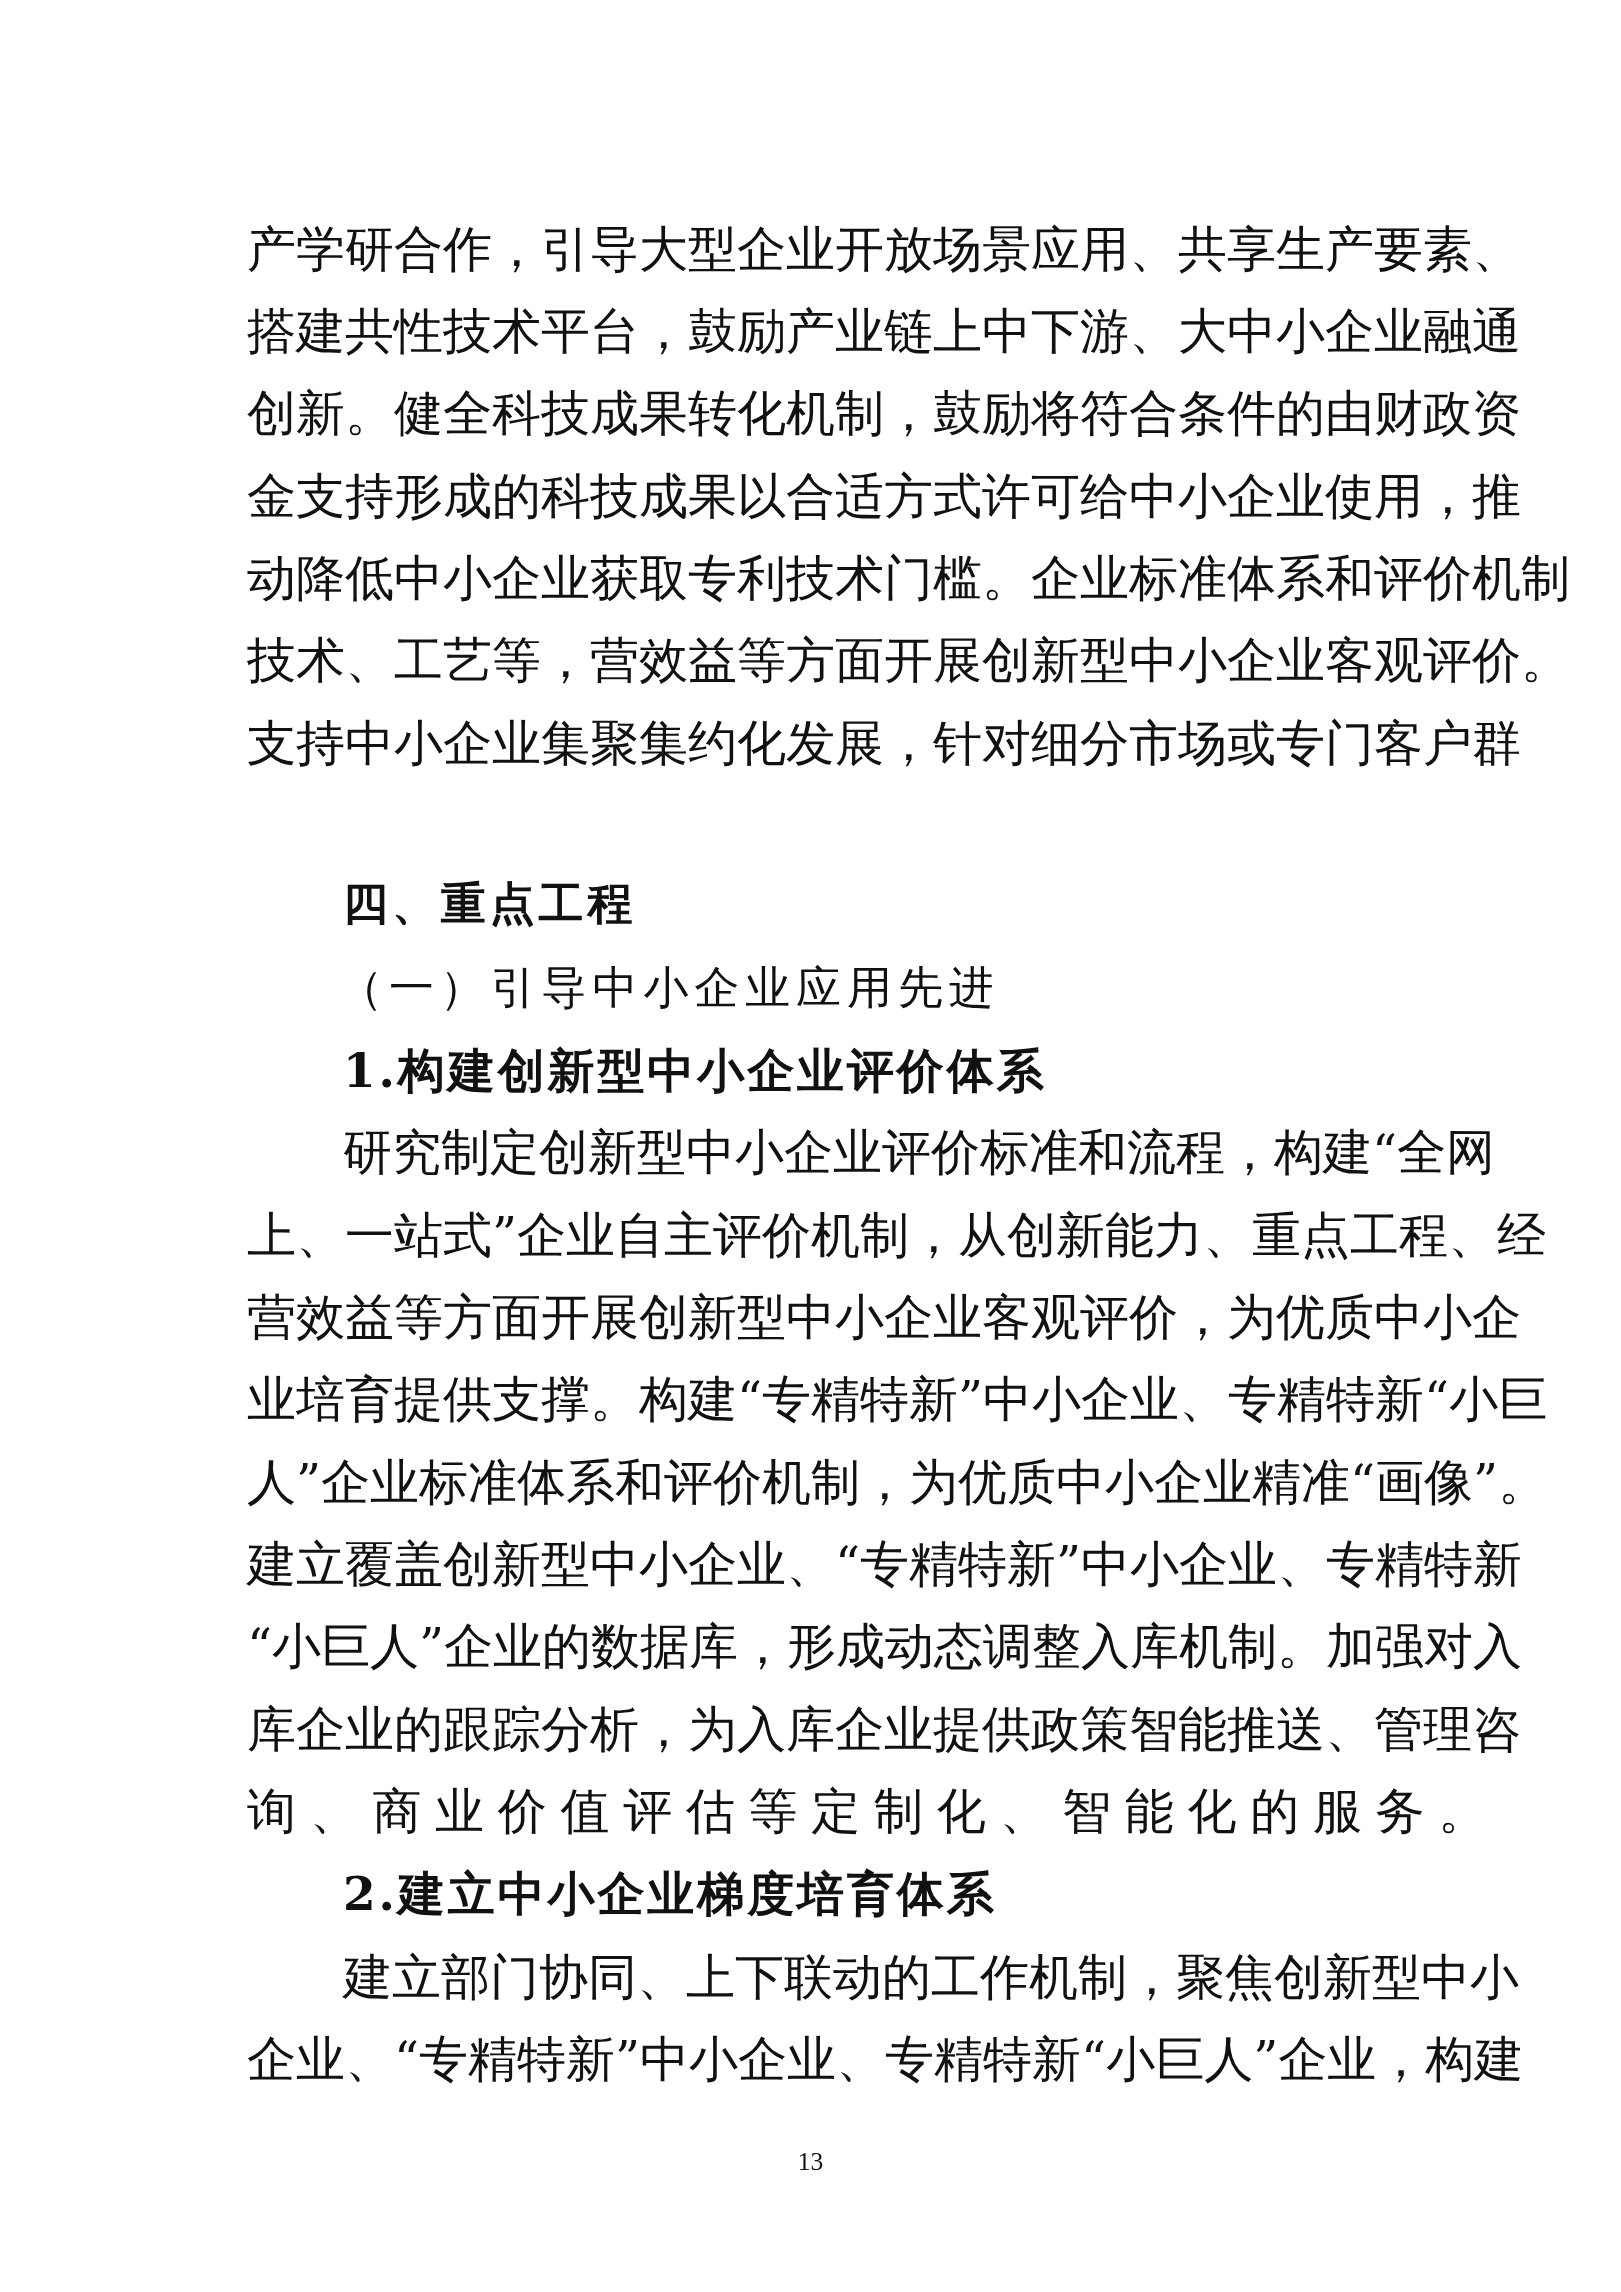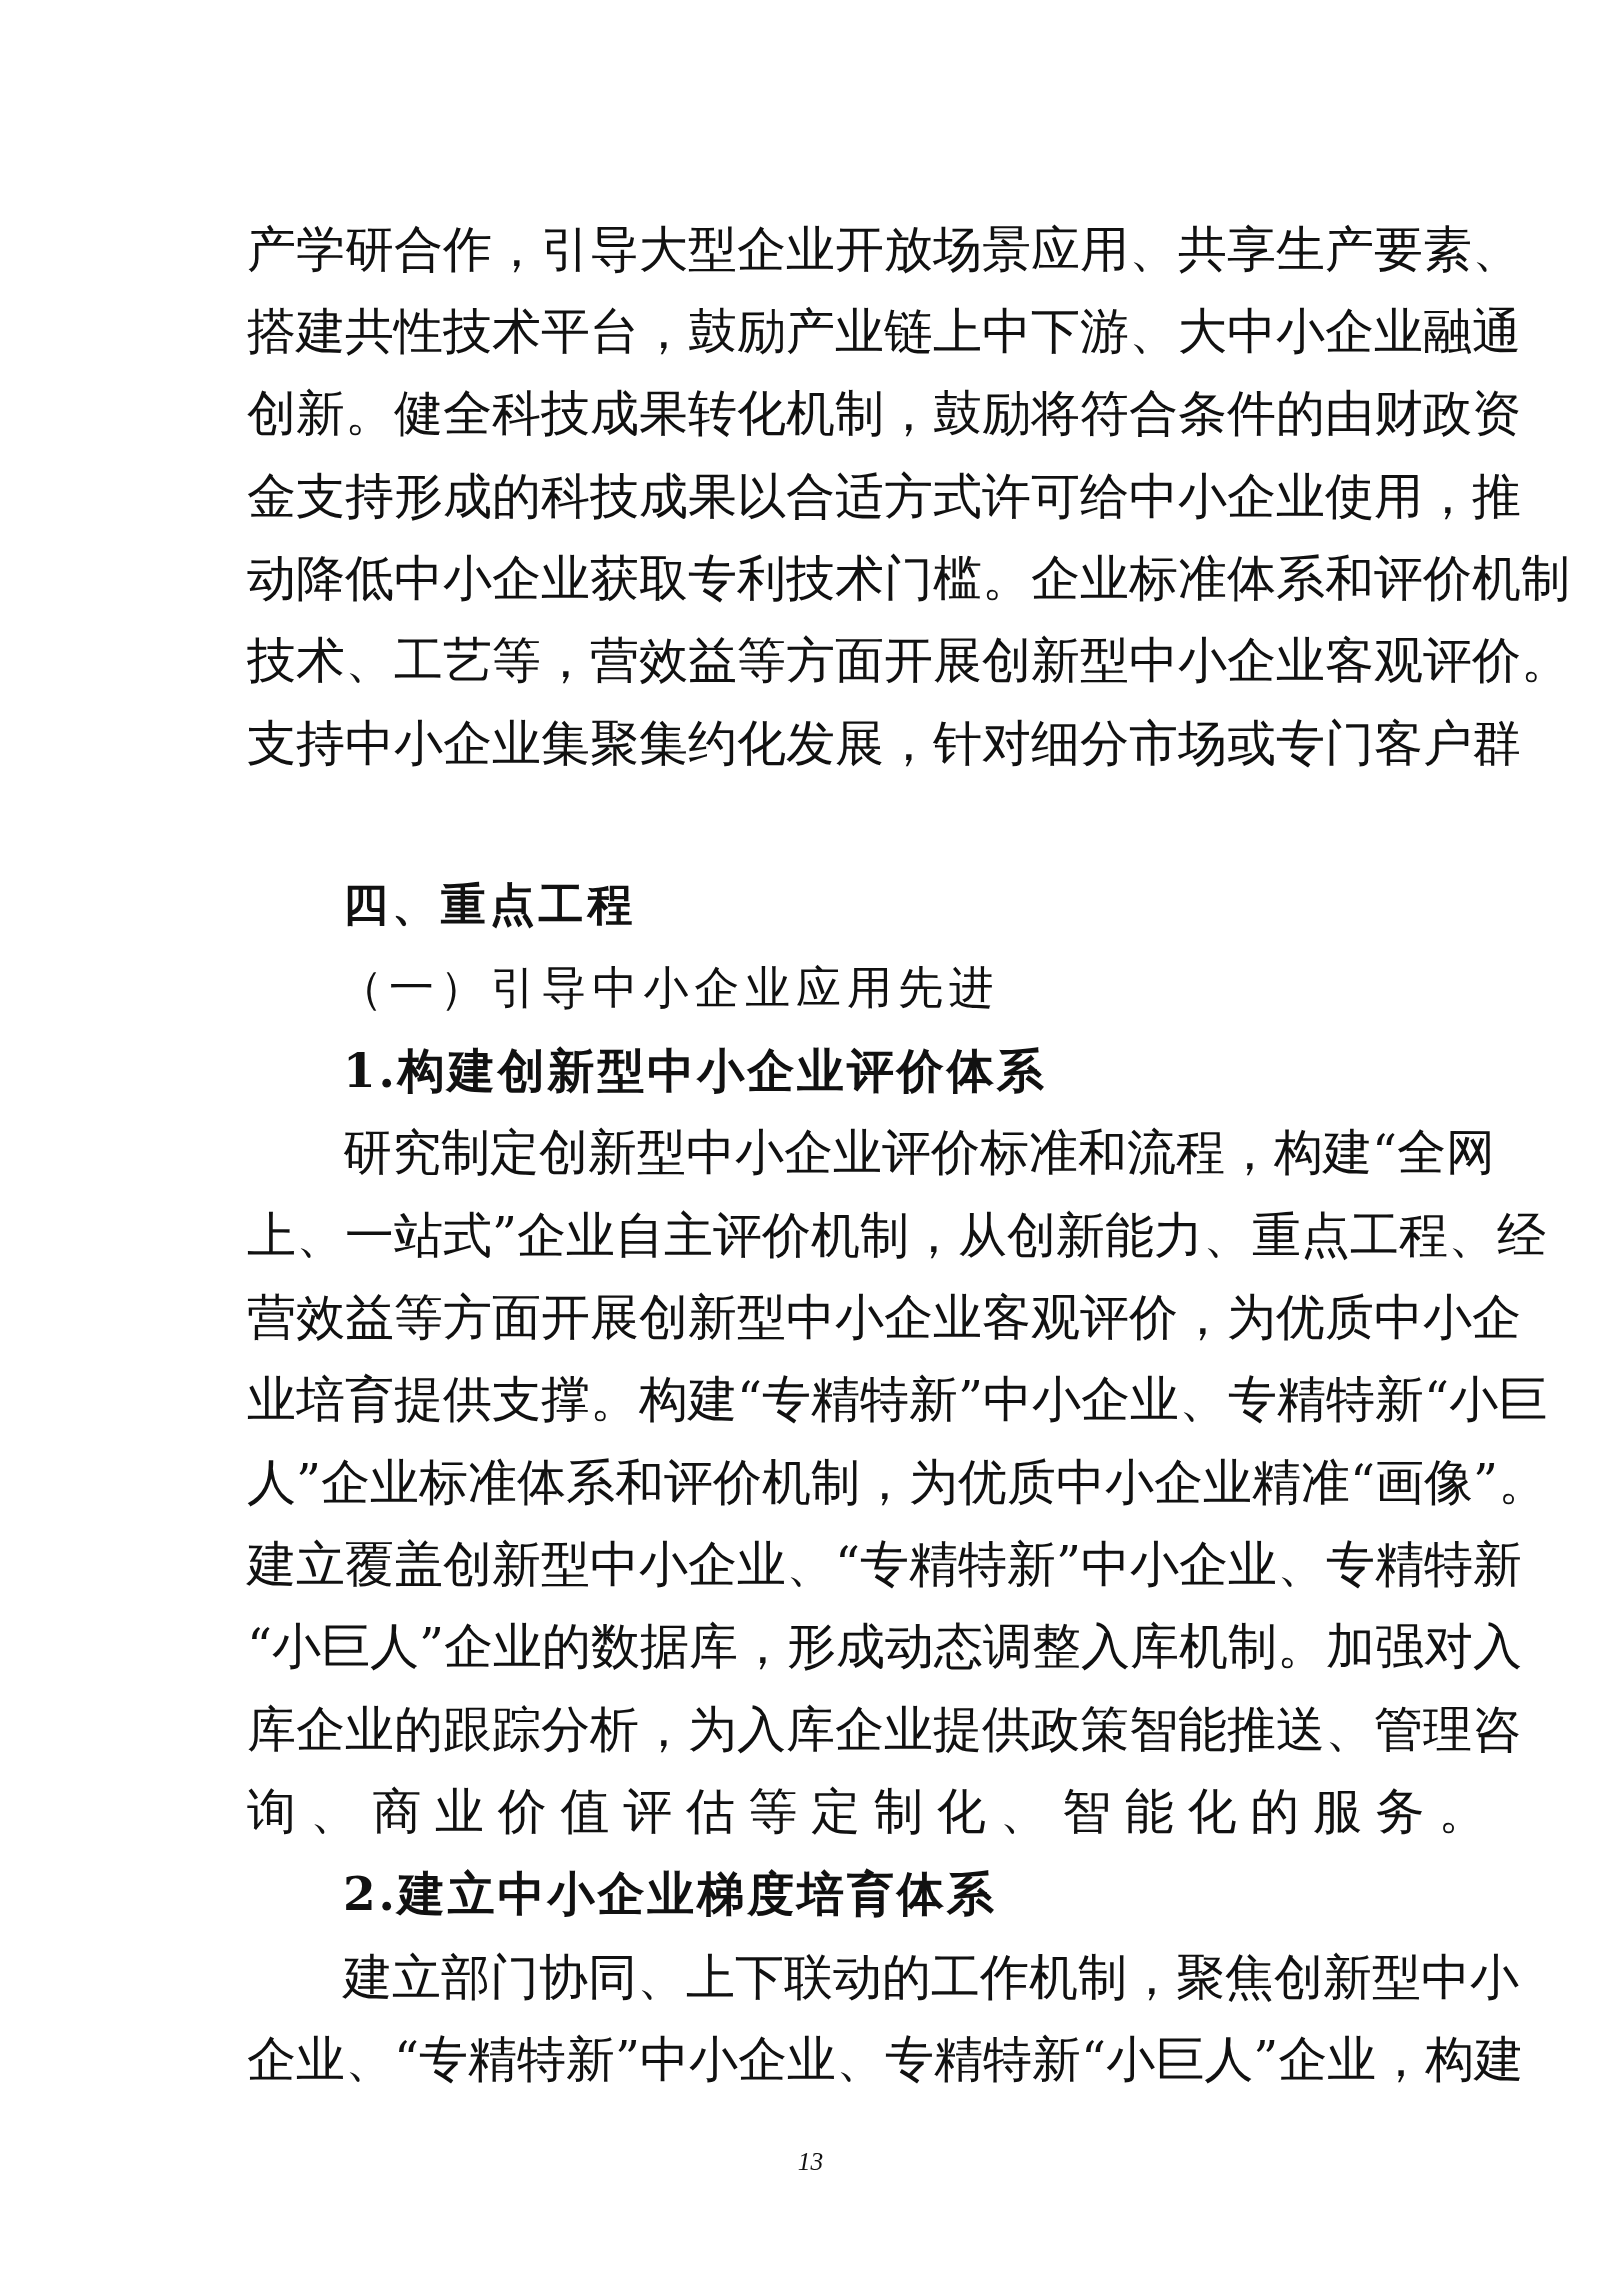--- a/index.html
+++ b/index.html
@@ -3,25 +3,25 @@
 <meta charset="utf-8">
 <style>
   html, body { margin: 0; padding: 0; background: #ffffff; }
   body { width: 1621px; height: 2293px; position: relative; overflow: hidden;
          font-family: "DejaVu Serif", "Liberation Serif", serif; color: #111; }
   .page { position: absolute; left: 0; top: 0; width: 1454px; height: 2293px; background: #fff; border-radius: 23px; }
   .line { position: absolute; left: 247px; width: 1139px; height: 63px; line-height: 63px;
           font-size: 49px; white-space: nowrap; text-align: justify; text-align-last: justify; }
   .line.last { text-align-last: left; letter-spacing: 13.7px; }
   .indent { left: 343px; width: 1043px; }
-  .h1 { font-family: Liberation Sans, sans-serif; font-weight: bold; font-size: 45px; letter-spacing: 3.9px; text-align-last: left; }
+  .h1 { font-family: Liberation Serif, serif; font-weight: bold; font-size: 45px; letter-spacing: 3.9px; text-align-last: left; }
   .h2 { font-size: 45px; letter-spacing: 5.9px; text-align-last: left; left: 338px; }
   .h3 { font-weight: bold; font-size: 47px; letter-spacing: 2.9px; text-align-last: left; }
   .pagenum { position: absolute; left: 0; width: 1621px; top: 2147px; text-align: center;
-             font-family: "Liberation Serif", serif; font-size: 25.5px; font-style: italic; }
+             font-family: "Liberation Serif", serif; font-size: 25.5px; }
 </style>
 </head>
 <body>
 
 <div class="page">
 
   <div class="line" style="top:218px">产学研合作，引导大型企业开放场景应用、共享生产要素、</div>
   <div class="line" style="top:300px">搭建共性技术平台，鼓励产业链上中下游、大中小企业融通</div>
   <div class="line" style="top:382px">创新。健全科技成果转化机制，鼓励将符合条件的由财政资</div>
   <div class="line" style="top:465px">金支持形成的科技成果以合适方式许可给中小企业使用，推</div>

